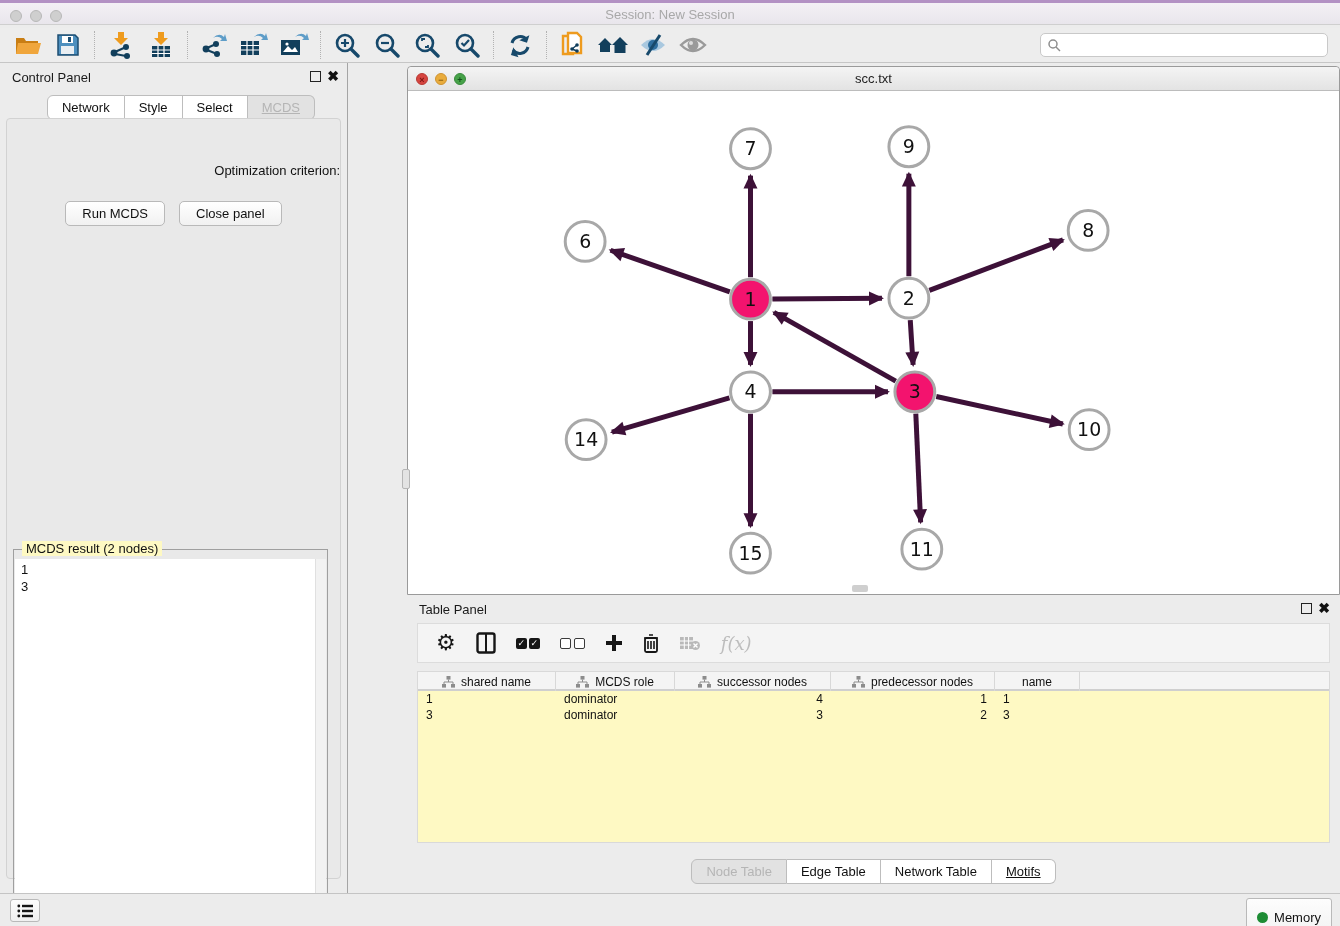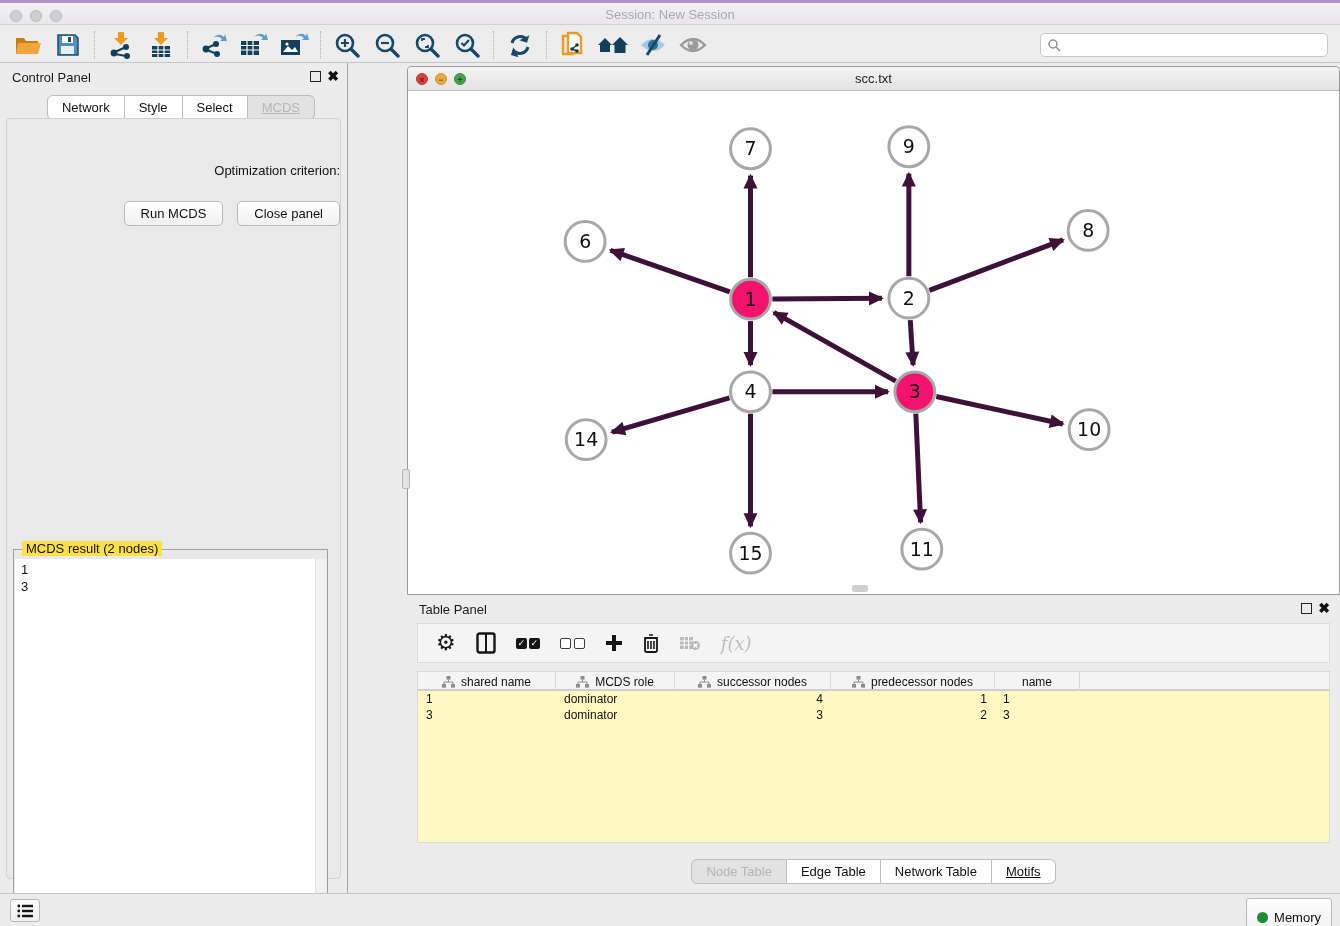--- a/index.html
+++ b/index.html
@@ -49,27 +49,27 @@
   .tabbtn:last-child { border-radius:0 6px 6px 0;text-decoration:underline; }
   .tabbtn.selected { background:#e2e2e2; color:#b5b5b5; }
   #cp-body { position:absolute; left:6px; right:6px; top:55px; bottom:14px;
     background:#e9e9e9; border:1px solid #d2d2d2; border-radius:4px; }
   #opt-label { position:absolute; left:0; right:0; top:24px; text-align:right; font-size:13px; color:#111;margin-top:20px; }
   #criterion { position:absolute; left:39px; right:48px; top:48px; height:24px; background:#fff;
     border:1px solid #b9b9b9; border-radius:5px; display:flex; align-items:center;
     padding:0 8px; font-size:13px; color:#111; }
   #criterion .chevs { margin-left:auto; display:flex; flex-direction:column; line-height:6px;
     font-size:9px; color:#555; }
-  #cp-buttons { position:absolute; left:0; right:0; top:82px; display:flex; justify-content:flex-end; gap:14px; }
+  #cp-buttons { position:absolute; left:0; right:0; top:82px; display:flex; justify-content:center; gap:14px; }
   .pushbtn { font-size:13px; color:#111; background:linear-gradient(#fff,#f1f1f1);
     border:1px solid #b9b9b9; border-radius:5px; padding:4px 16px;
     font-family:"Liberation Sans",sans-serif; }
   #resultbox { position:absolute; left:6px; right:12px; top:430px; height:378px;
     border:1px solid #9f9f9f; }
-  #result-legend { position:absolute; left:8px; top:-9px; background:#fde047; padding:0 4px;
+  #result-legend { position:absolute; left:8px; top:-9px; background:#fef9c3; padding:0 4px;
     font-size:13px; color:#111; }
   #result-text { position:absolute; left:1px; right:1px; top:9px; bottom:1px; background:#fff;
     font-size:13px; line-height:17px; padding:2px 6px; white-space:pre; color:#111; }
   #result-scroll { position:absolute; right:1px; top:9px; width:11px; bottom:1px;
     background:#f2f2f2; border-left:1px solid #e0e0e0; }
 
   
   #netwindow { position:absolute; left:3px; top:3px; width:933px; height:529px;
     background:#fff; border:1px solid #9a9a9a; border-radius:4px 4px 0 0; }
   #nettitle { position:absolute; left:0; right:0; top:0; height:24px;

